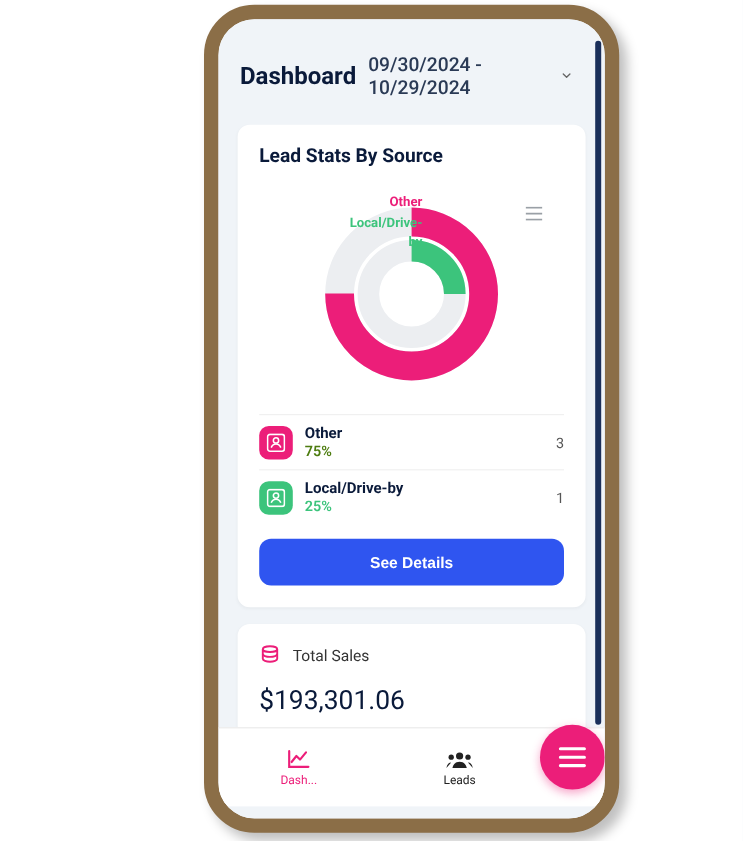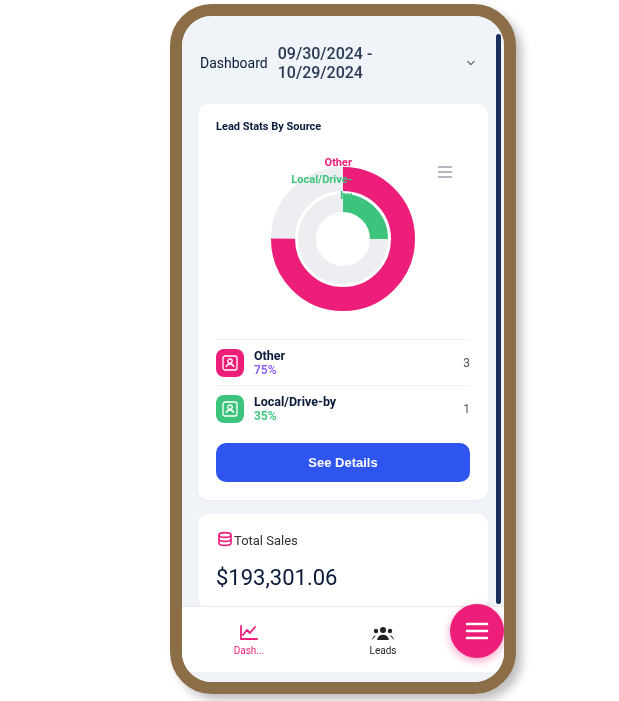--- a/index.html
+++ b/index.html
@@ -39,22 +39,22 @@
     background: #1a2f5a;
     border-radius: 3px;
   }
   .header {
     display: flex;
     align-items: center;
     justify-content: space-between;
     padding: 22px 18px 10px 18px;
   }
   .header-title {
-    font-size: 14px;
-    font-weight: 400;
+    font-size: 20px;
+    font-weight: 700;
     color: #0a1a3a;
   }
   .date-pill {
     display: flex;
     align-items: center;
     gap: 8px;
     padding: 6px 10px;
     font-size: 16px;
     color: #2a3a55;
     font-weight: 500;
@@ -65,21 +65,21 @@
     height: 10px;
   }
   .card {
     background: #fff;
     margin: 6px 16px 14px 16px;
     border-radius: 10px;
     padding: 16px 18px 18px 18px;
     box-shadow: 0 1px 3px rgba(0,0,0,0.04);
   }
   .card-title {
-    font-size: 11px;
+    font-size: 16px;
     font-weight: 700;
     color: #0a1a3a;
     margin-bottom: 6px;
   }
   .card-menu {
     position: absolute;
     right: 36px;
     margin-top: 24px;
     color: #888;
     cursor: pointer;
@@ -118,38 +118,39 @@
     display: flex;
     align-items: center;
     justify-content: center;
     color: #fff;
   }
   .legend-icon.pink { background: #ec1e79; }
   .legend-icon.green { background: #3cc47c; }
   .legend-text { flex: 1; }
   .legend-name { font-size: 12.5px; font-weight: 700; color: #0a1a3a; }
   .legend-pct { font-size: 12px; font-weight: 600; }
-  .legend-pct.pink { color: #8b5cf6; }
+  .legend-pct.pink { color: #4d7c0f; }
   .legend-pct.green { color: #3cc47c; }
   .legend-count { font-size: 12px; color: #555; }
   .details-btn {
     width: 100%;
     margin-top: 12px;
     background: #2f55f0;
     color: #fff;
     border: none;
     border-radius: 10px;
     padding: 12px 0;
     font-size: 13px;
     font-weight: 600;
     cursor: pointer;
   }
   .sales-card .sales-header {
     display: flex;
     align-items: center;
+    gap: 10px;
     font-size: 13px;
     color: #333;
     margin-bottom: 14px;
   }
   .sales-value {
     font-size: 22px;
     font-weight: 400;
     color: #0a1a3a;
   }
   .bottom-nav {
@@ -256,21 +257,21 @@
           <div class="legend-row">
             <div class="legend-icon green">
               <svg width="16" height="16" viewBox="0 0 16 16">
                   <rect x="1" y="1" width="14" height="14" rx="2" fill="none" stroke="#fff" stroke-width="1.3"></rect>
                   <circle cx="8" cy="6" r="2.2" fill="none" stroke="#fff" stroke-width="1.3"></circle>
                   <path d="M4 12c.8-2 2.3-3 4-3s3.2 1 4 3" fill="none" stroke="#fff" stroke-width="1.3"></path>
                 </svg>
             </div>
             <div class="legend-text">
               <div class="legend-name">Local/Drive-by</div>
-              <div class="legend-pct green">35%</div>
+              <div class="legend-pct green">25%</div>
             </div>
             <div class="legend-count">1</div>
           </div>
         </div>
 
         <button class="details-btn">See Details</button>
       </div>
 
       <div class="card sales-card">
         <div class="sales-header">

